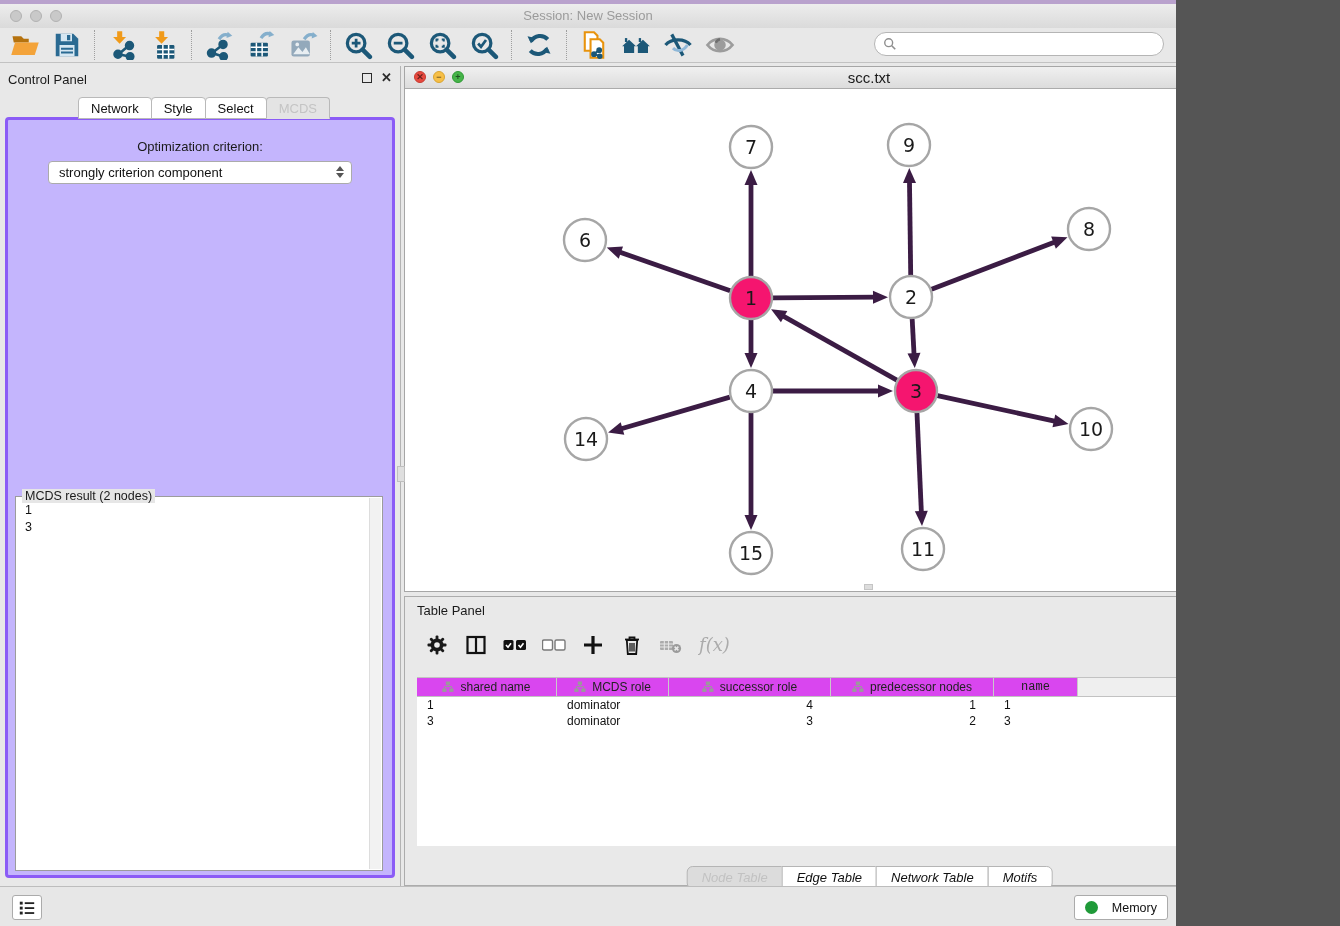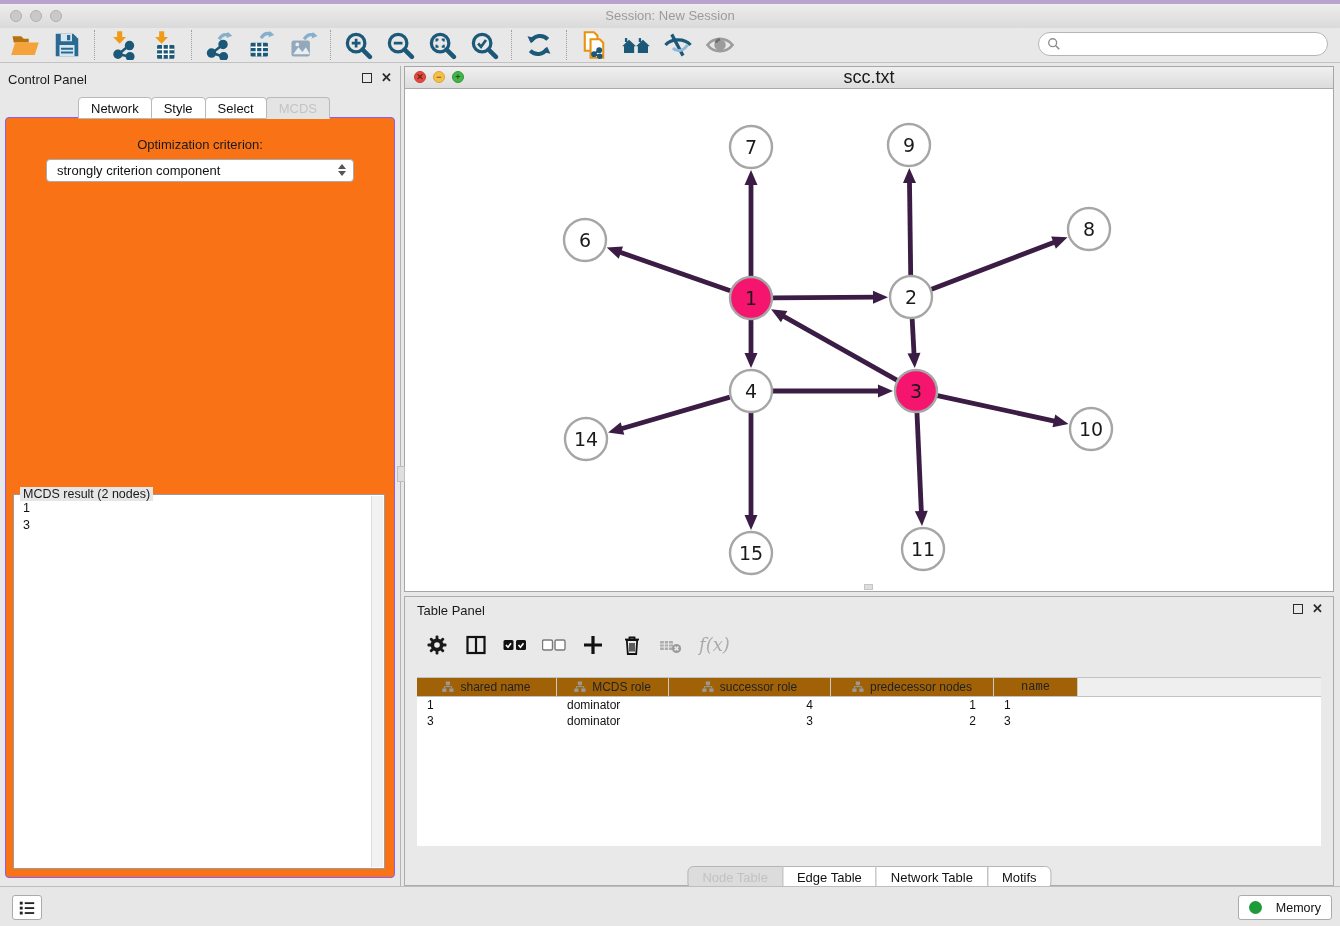--- a/index.html
+++ b/index.html
@@ -1,17 +1,17 @@
 <!DOCTYPE html>
 <html><head>
 <meta charset="utf-8">
 <style>
   *{box-sizing:border-box;margin:0;padding:0;}
   body{font-family:"Liberation Sans",sans-serif;background:#555;}
-  .app{position:relative;width:1340px;height:926px;background:#E8E8E8;overflow:hidden;}
+  .app{position:relative;width:1176px;height:926px;background:#E8E8E8;overflow:hidden;}
 
   
   .mac-strip{position:absolute;top:0;left:0;right:0;height:4px;background:#B9A2CD;}
   .titlebar{position:absolute;top:4px;left:0;right:0;height:24px;background:linear-gradient(#EDEDED,#DADADA);}
   .traffic{position:absolute;left:10px;top:6px;display:flex;gap:8px;}
   .dot{width:12px;height:12px;border-radius:50%;font-size:9px;line-height:11px;text-align:center;color:rgba(0,0,0,.55);font-weight:bold;}
   .dot.gray{background:#C9C9C9;border:1px solid #B2B2B2;}
   .win-title{text-align:center;line-height:24px;color:#9B9B9B;font-size:13px;}
 
   .toolbar{position:absolute;top:28px;left:0;right:0;height:35px;border-bottom:1px solid #C2C2C2;display:flex;align-items:center;padding-left:4px;}
@@ -25,61 +25,61 @@
   
   .control-panel{position:absolute;left:0;top:66px;width:401px;height:820px;background:#E8E8E8;border-right:1px solid #B3B3B3;}
   .panel-head{position:relative;height:28px;}
   .panel-title{position:absolute;left:8px;top:6px;font-size:13px;color:#1a1a1a;}
   .panel-icons{position:absolute;right:8px;top:6px;display:flex;gap:9px;align-items:center;}
   .float-ico{width:10px;height:10px;border:1.6px solid #2b2b2b;}
   .close-ico{font-size:13px;font-weight:bold;color:#2b2b2b;line-height:12px;}
   .cp-tabs{position:absolute;left:78px;top:31px;display:flex;z-index:2;}
   .cptab{border:1px solid #B9B9B9;background:#fff;font-size:13px;padding:3px 12px 2px;border-radius:4px 4px 0 0;margin-right:-1px;color:#111;}
   .cptab.active{background:#E4E4E4;color:#C4C4C4;border-bottom-color:#E4E4E4;}
-  .cp-frame{position:absolute;left:5px;right:5px;top:51px;bottom:8px;background:#f97316;border:1px solid #8b5cf6;border-radius:4px;}
+  .cp-frame{position:absolute;left:5px;right:5px;top:51px;bottom:8px;background:#c4b5fd;border:3px solid #8b5cf6;border-radius:4px;}
   .opt-label{text-align:center;margin-top:19px;font-size:13px;color:#1a1a1a;}
   .criterion{position:absolute;left:40px;right:40px;top:41px;height:23px;background:#fff;border:1px solid #ABABAB;border-radius:4px;font-size:13px;display:flex;align-items:center;padding:0 10px;color:#111;}
   .criterion .stepper{position:absolute;right:7px;top:4px;display:flex;flex-direction:column;gap:2px;}
   .stepper i{width:0;height:0;border-left:4px solid transparent;border-right:4px solid transparent;display:block;}
   .stepper .up{border-bottom:5px solid #555;}
   .stepper .down{border-top:5px solid #555;}
   .cp-buttons{position:absolute;top:74px;left:0;right:0;display:flex;justify-content:center;gap:14px;}
   .btn{background:#fff;border:1px solid #ABABAB;border-radius:5px;font-size:13px;padding:3px 16px;height:23px;color:#111;}
   .result-group{position:absolute;left:7px;right:9px;top:376px;height:375px;border:1px solid #9C9C9C;background:#fff;}
   .result-label{position:absolute;top:-8px;left:6px;background:#E6E6E6;padding:0 3px;font-size:12.5px;color:#1a1a1a;}
   .result-text{position:absolute;inset:5px 14px 2px 9px;font-size:12.5px;line-height:17px;color:#111;font-family:"Liberation Sans",sans-serif;white-space:pre;}
   .result-scroll{position:absolute;top:1px;bottom:1px;right:1px;width:12px;background:#F2F2F2;border-left:1px solid #DDD;}
 
   
   .network-window{position:absolute;left:404px;top:66px;width:930px;height:526px;background:#fff;border:1px solid #A6A6A6;}
   .nw-titlebar{position:absolute;top:0;left:0;right:0;height:22px;background:linear-gradient(#F0F0F0,#DCDCDC);border-bottom:1px solid #ABABAB;}
   .nw-traffic{position:absolute;left:9px;top:4px;display:flex;gap:7px;}
   .dot.red{background:#E8493F;border:1px solid #C53B31;}
   .dot.yellow{background:#F7BF46;border:1px solid #D9A532;}
   .dot.green{background:#46B449;border:1px solid #2F9A35;}
-  .nw-title{text-align:center;line-height:21px;font-size:18px;color:#1a1a1a;}
+  .nw-title{text-align:center;line-height:21px;font-size:15px;color:#1a1a1a;}
   .nw-canvas{position:absolute;top:22px;left:0;right:0;bottom:0;background:#fff;}
   .nw-grip{position:absolute;left:459px;bottom:1px;width:9px;height:6px;background:#DDD;border:1px solid #C5C5C5;}
   .vsplitter-grip{position:absolute;left:397px;top:466px;width:8px;height:16px;background:#DFDFDF;border:1px solid #BFBFBF;z-index:5;}
 
   
   .table-panel{position:absolute;left:404px;top:596px;width:930px;height:290px;background:#E9E9E9;border:1px solid #ACACAC;}
   .tp-head{position:relative;height:26px;}
   .tp-toolbar{position:absolute;left:12px;right:12px;top:28px;height:40px;display:flex;align-items:center;gap:15px;padding-left:8px;}
   .tp-toolbar svg{width:24px;height:24px;}
   .tp-toolbar .fxsvg{width:38px;}
   .grid-table{position:absolute;left:12px;right:12px;top:80px;height:169px;background:#fff;border-top:1px solid #C2C2C2;}
-  .thead{display:flex;height:19px;background:#a16207;border-bottom:1px solid #C2C2C2;font-size:12px;color:#222;}
+  .thead{display:flex;height:19px;background:#d946ef;border-bottom:1px solid #C2C2C2;font-size:12px;color:#222;}
   .th{display:flex;align-items:center;justify-content:center;gap:6px;border-right:1px solid #C9C9C9;overflow:hidden;}
   .th svg{width:12px;height:12px;flex:0 0 auto;}
   .th.filler{flex:1;border-right:none;background:#EFEFEF;}
   .trow{display:flex;height:16px;font-size:12px;color:#111;align-items:center;}
   .td{padding:0 10px;overflow:hidden;white-space:nowrap;}
   .td.right{text-align:right;padding-right:18px;}
-  .tp-tabs{position:absolute;top:269px;left:50%;transform:translateX(-50%);display:flex;}
+  .tp-tabs{position:absolute;top:269px;left:50%;transform:translateX(-50%);display:flex;font-style:italic;}
   .ttab{border:1px solid #B5B5B5;background:#fff;font-size:13px;padding:3px 14px;margin-right:-1px;color:#111;white-space:nowrap;}
   .ttab:first-child{border-radius:6px 0 0 6px;}
   .ttab:last-child{border-radius:0 6px 6px 0;}
   .ttab.active{background:#DCDCDC;color:#C2C2C2;}
 
   
   .statusbar{position:absolute;left:0;right:0;bottom:0;height:40px;background:#E7E7E7;border-top:1px solid #BDBDBD;}
   .list-btn{position:absolute;left:12px;top:8px;width:30px;height:25px;background:#fff;border:1px solid #ABABAB;border-radius:3px;display:flex;align-items:center;justify-content:center;}
   .list-btn svg{width:18px;height:18px;}
   .memory-btn{position:absolute;right:8px;top:8px;height:25px;background:#fff;border:1px solid #ABABAB;border-radius:3px;display:flex;align-items:center;gap:14px;padding:0 10px;font-size:12.5px;color:#111;}

